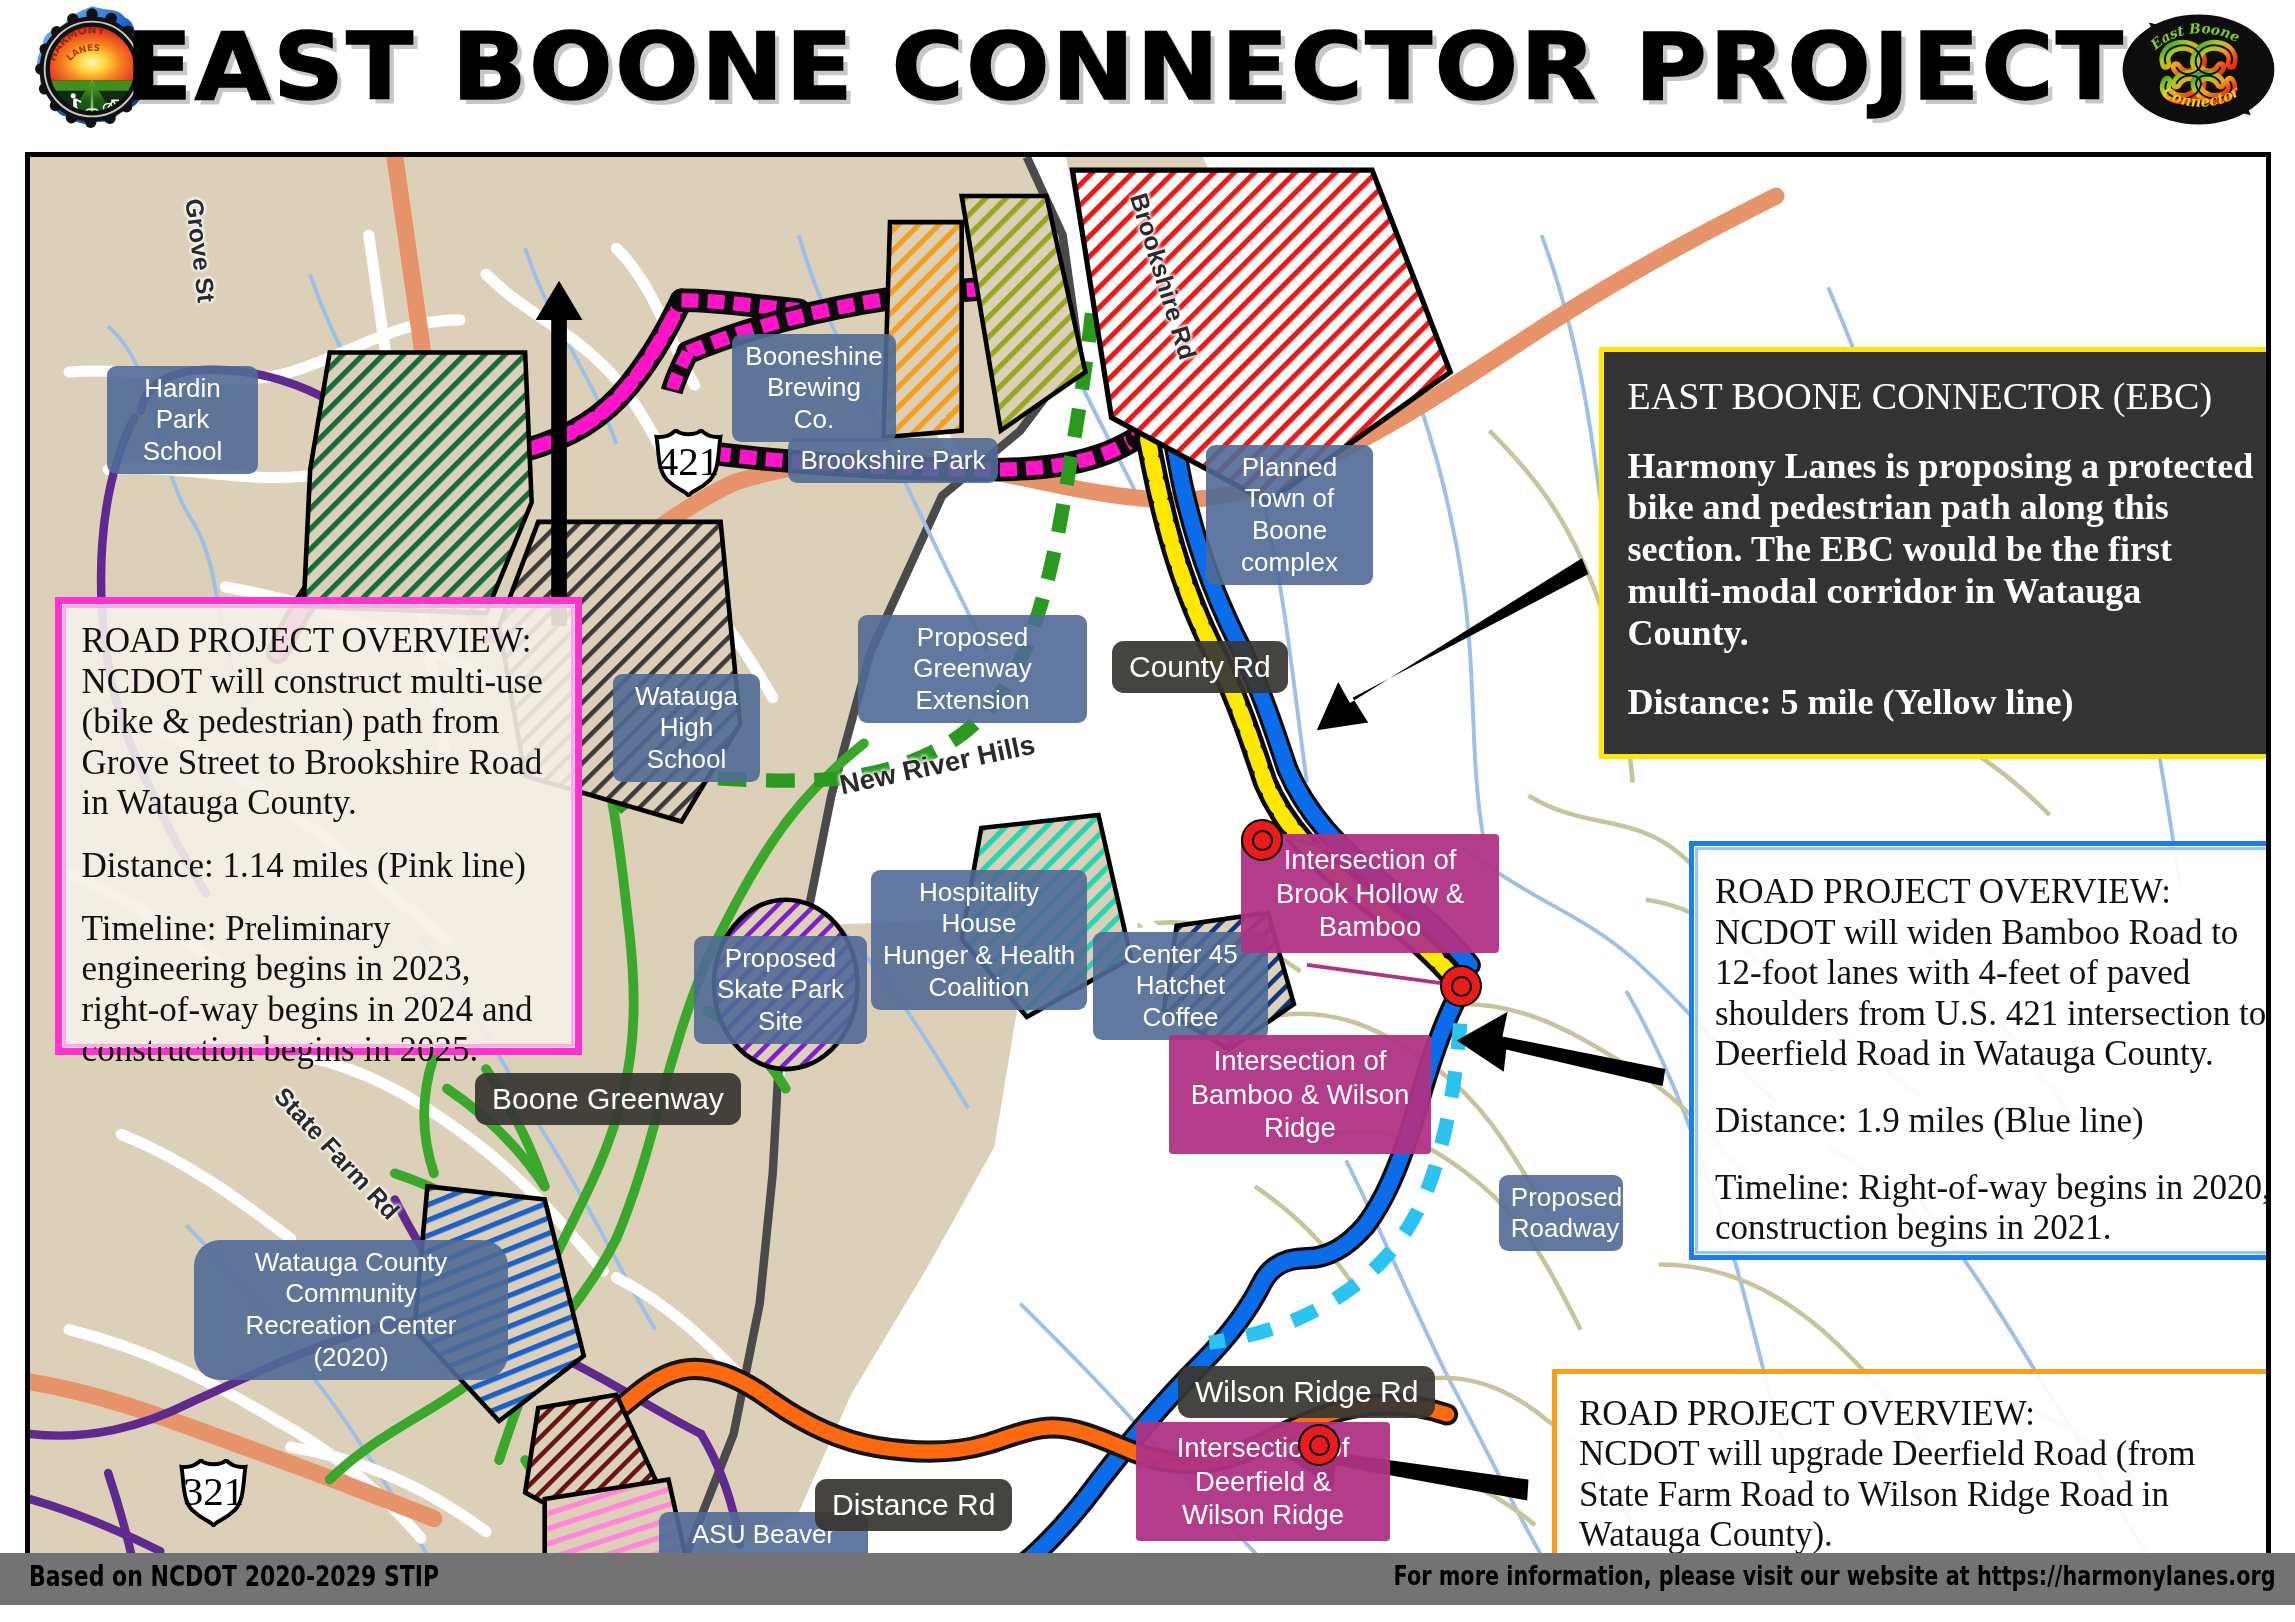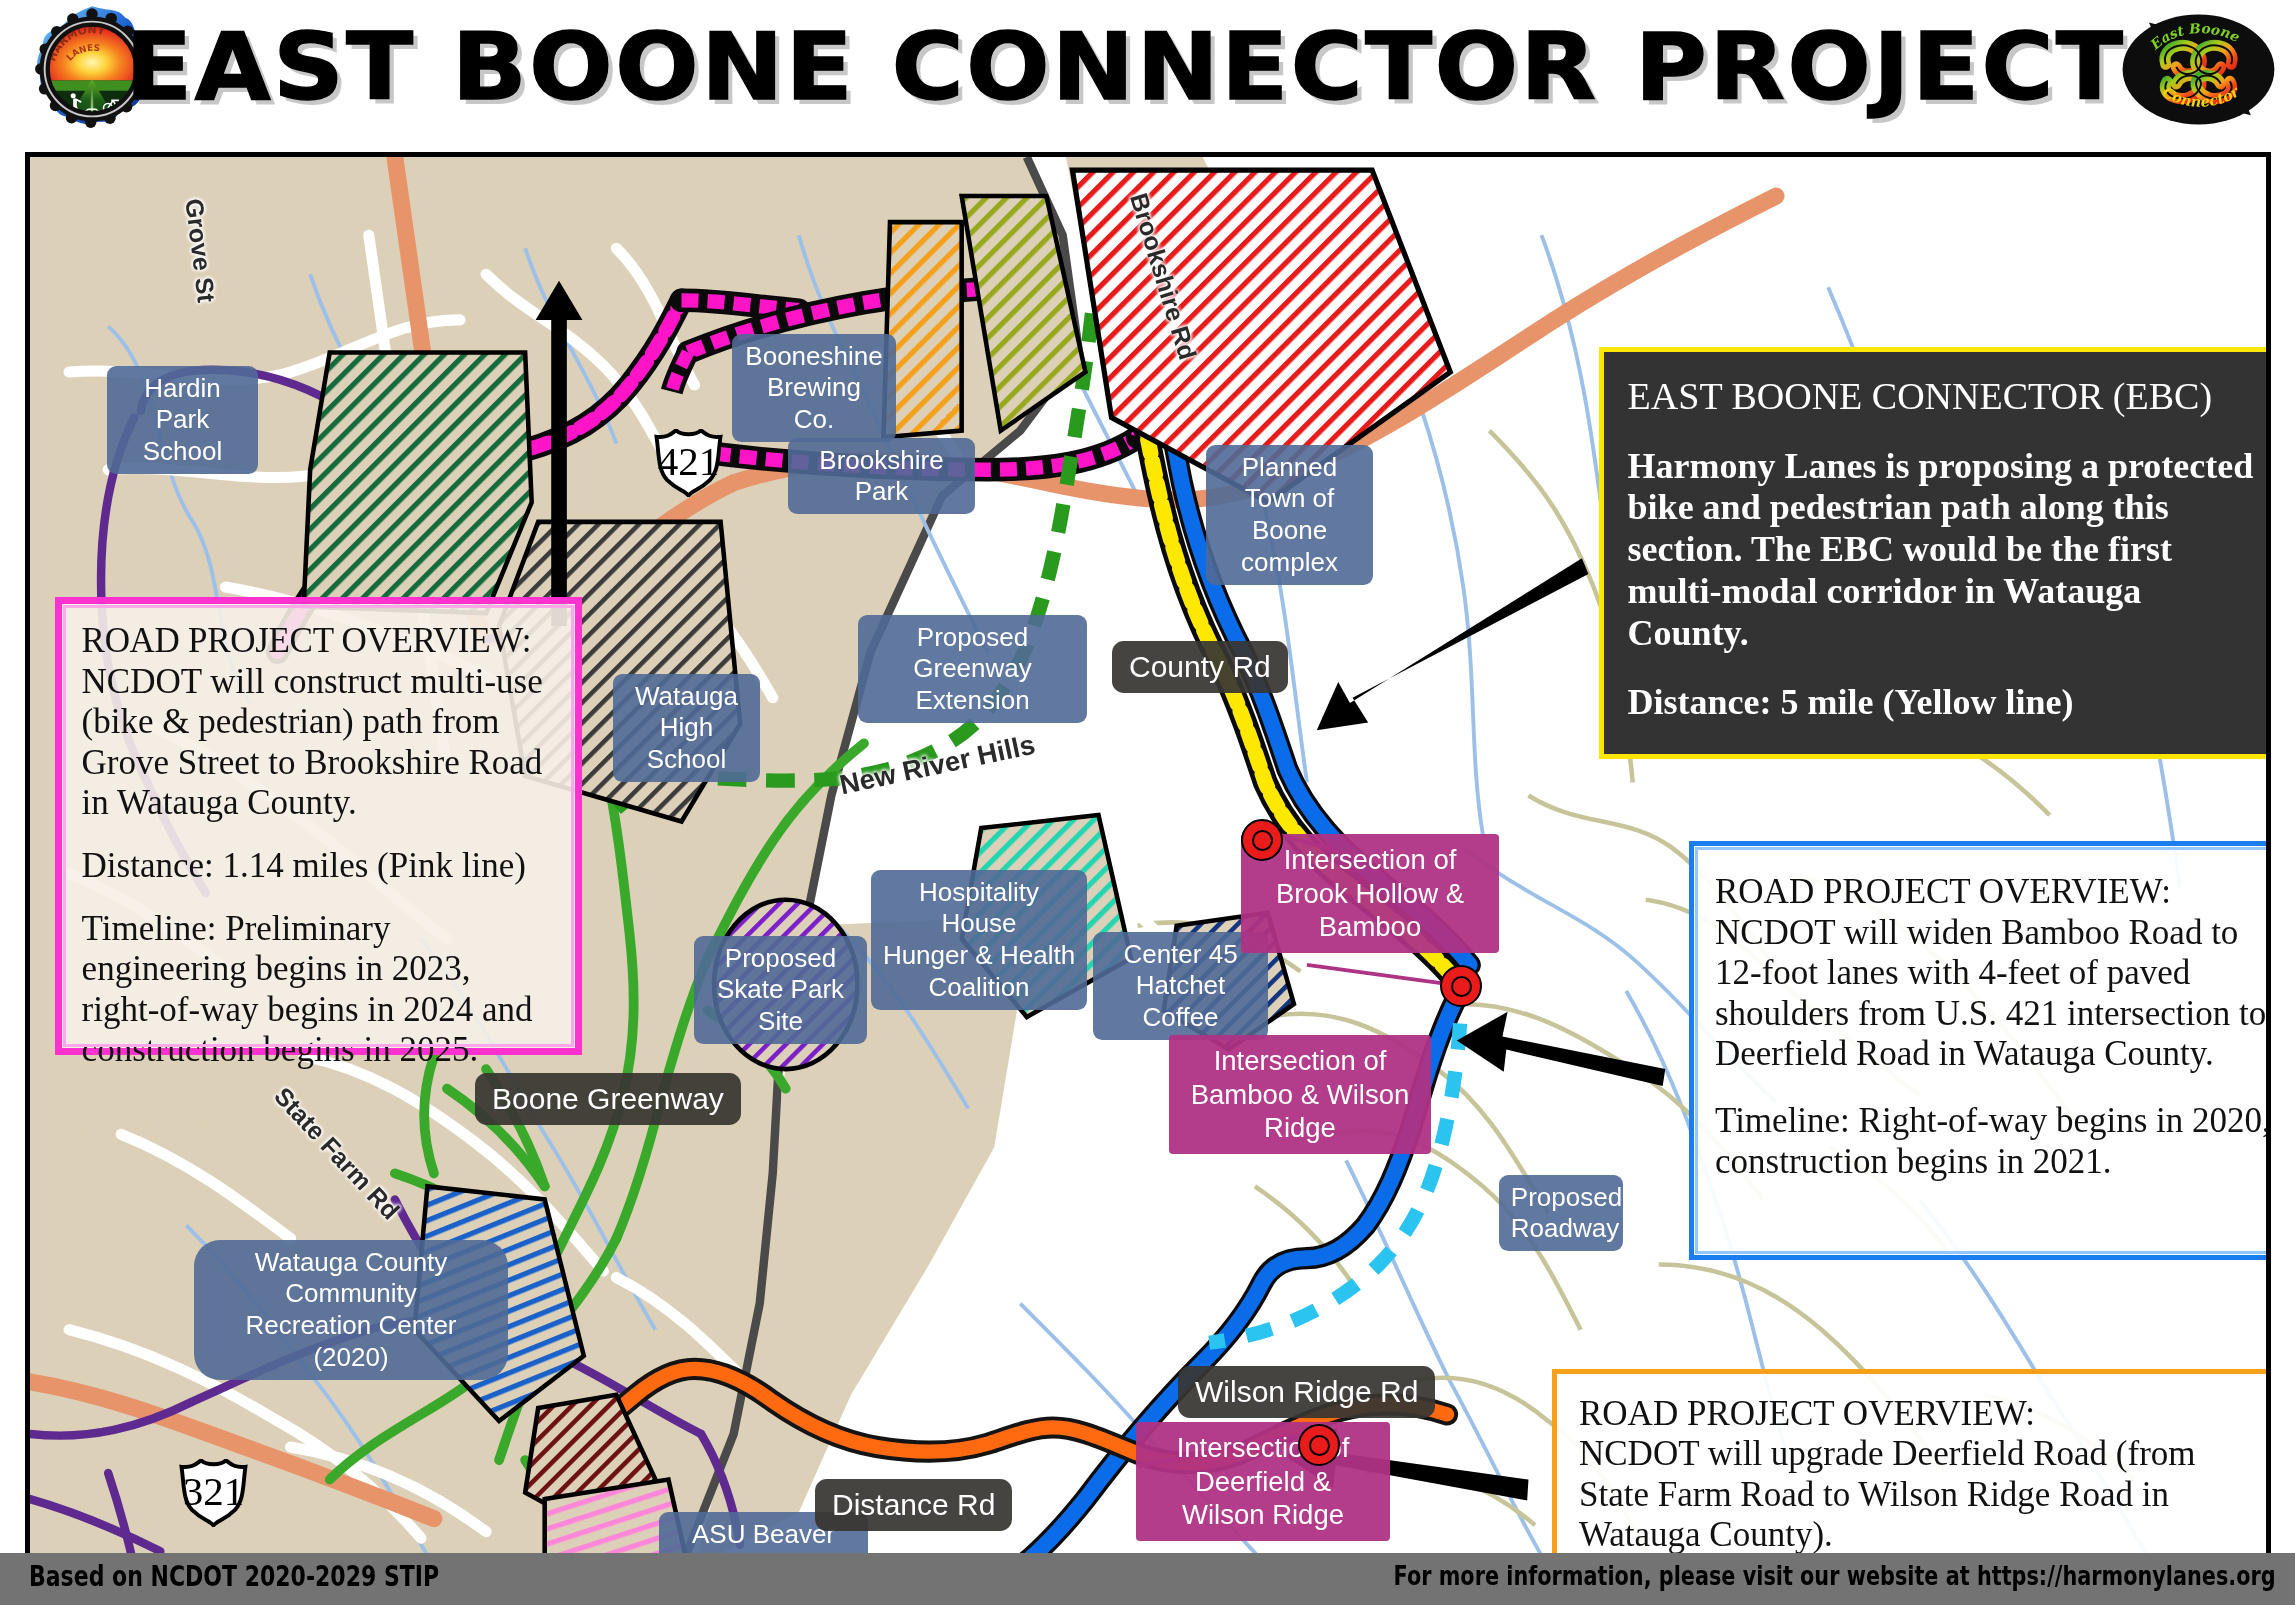--- a/index.html
+++ b/index.html
@@ -571,21 +571,21 @@
       </svg>
       <div class="num">321</div>
     </div>
 
     <div class="chip chip-blue" style="left:702px; top:177px; width:164px;">Booneshine
 Brewing Co.</div>
 
     <div class="chip chip-blue" style="left:77px; top:209px; width:151px;">Hardin Park
 School</div>
 
-    <div class="chip chip-blue" style="left:758px; top:281px; width:187px;">Brookshire Park</div>
+    <div class="chip chip-blue" style="left:758px; top:281px; width:210px;">Brookshire Park</div>
 
     <div class="chip chip-blue" style="left:1176px; top:288px; width:167px;">Planned
 Town of Boone
 complex</div>
 
     <div class="chip chip-blue" style="left:828px; top:458px; width:229px;">Proposed
 Greenway Extension</div>
 
     <div class="chip chip-blue" style="left:583px; top:517px; width:147px;">Watauga
 High School</div>
@@ -643,20 +643,21 @@
 
     <div class="infobox box-black">
       <p class="ttl">EAST BOONE CONNECTOR (EBC)</p>
       <p>Harmony Lanes is proposing a protected bike and pedestrian path along this section. The EBC would be the first multi-modal corridor in Watauga County.</p>
       <p>Distance: 5 mile (Yellow line)</p>
     </div>
 
     <div class="infobox box-blue">
       <p class="ttl">ROAD PROJECT OVERVIEW:</p>
       <p style="margin-top:0">NCDOT will widen Bamboo Road to 12-foot lanes with 4-feet of paved shoulders from U.S. 421 intersection to Deerfield Road in Watauga County.</p>
+      <p>Distance: 1.9 miles (Blue line)</p>
       <p>Timeline: Right-of-way begins in 2020, construction begins in 2021.</p>
     </div>
 
     <div class="infobox box-orange">
       <p class="ttl">ROAD PROJECT OVERVIEW:</p>
       <p style="margin-top:0">NCDOT will upgrade Deerfield Road (from State Farm Road to Wilson Ridge Road in Watauga County).</p>
 
     </div>
 
   </div>

